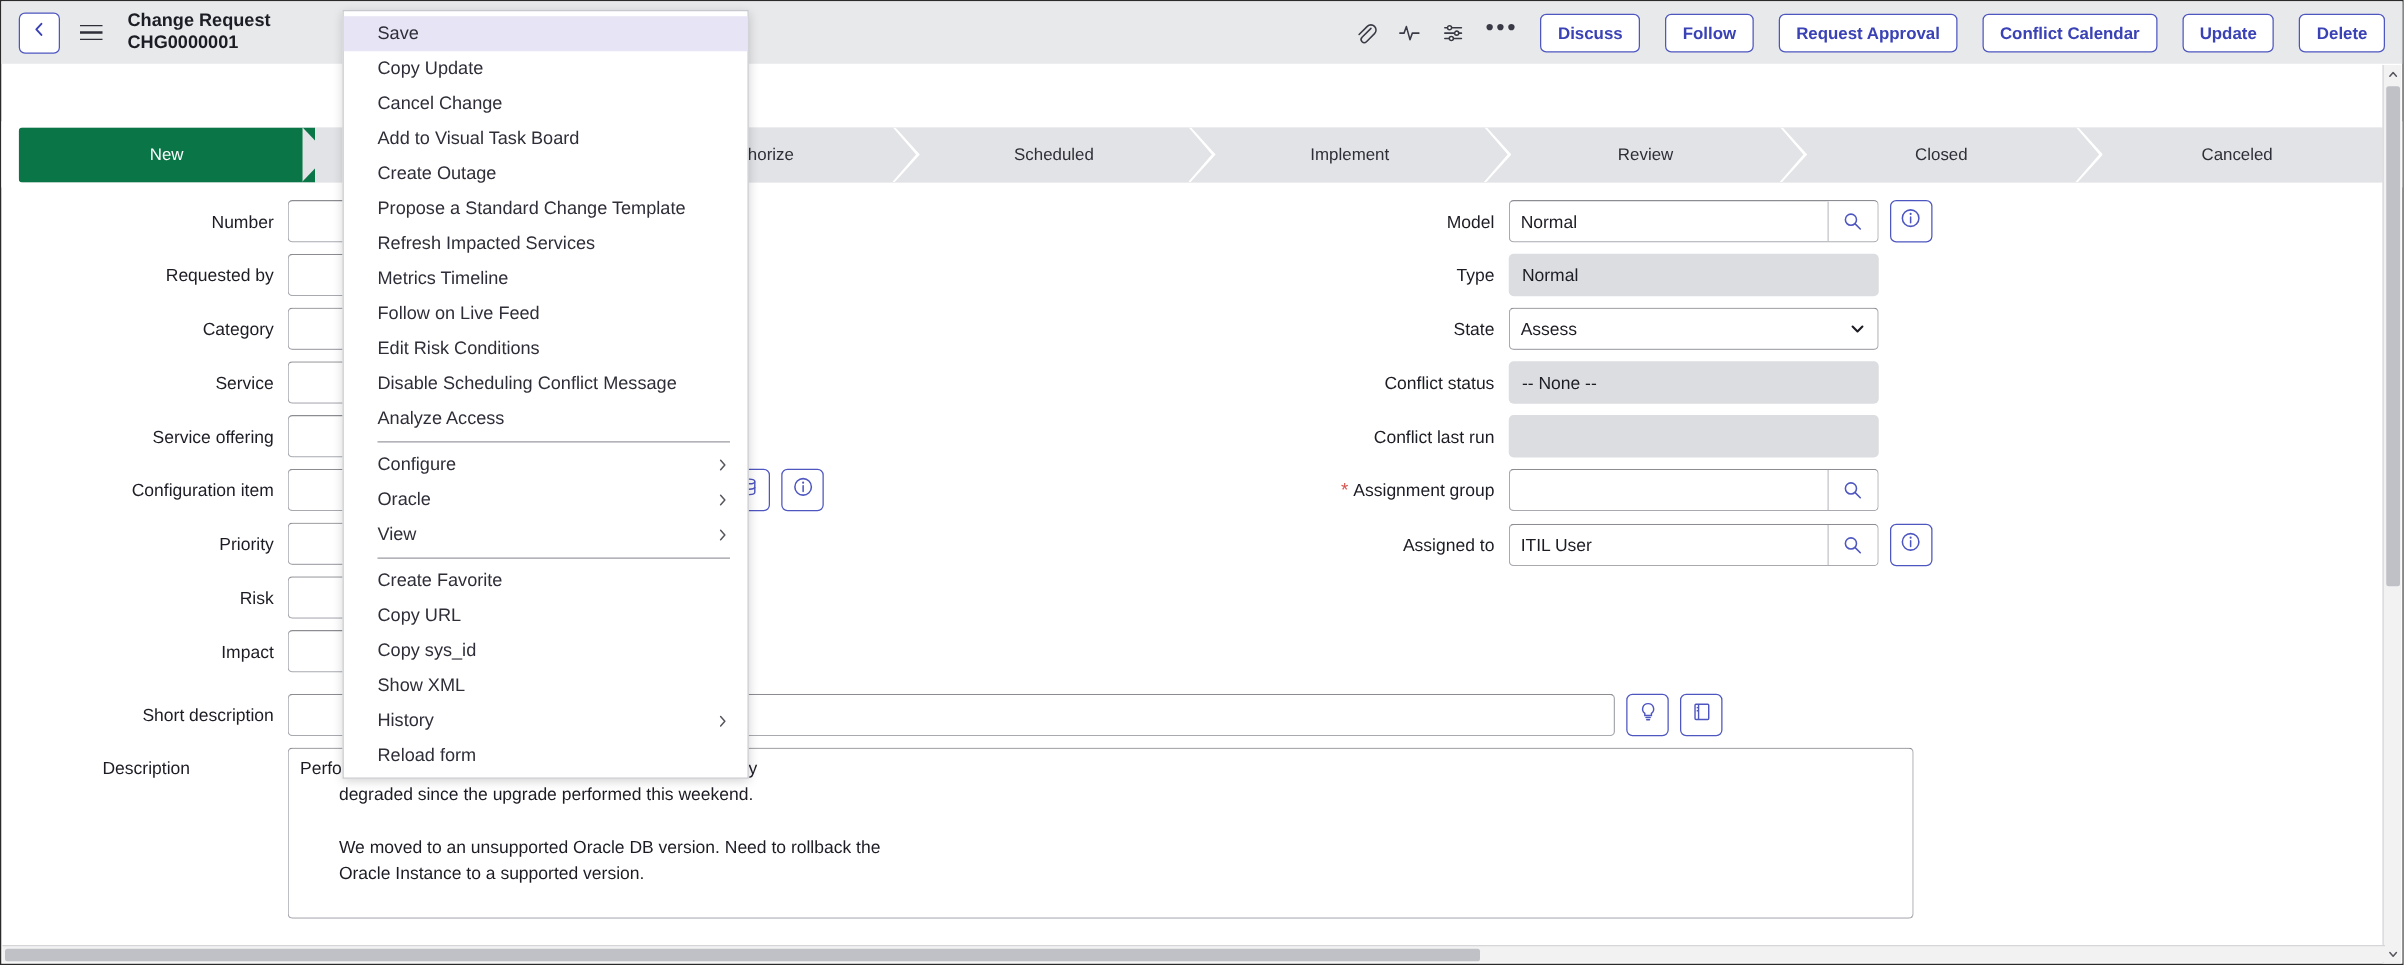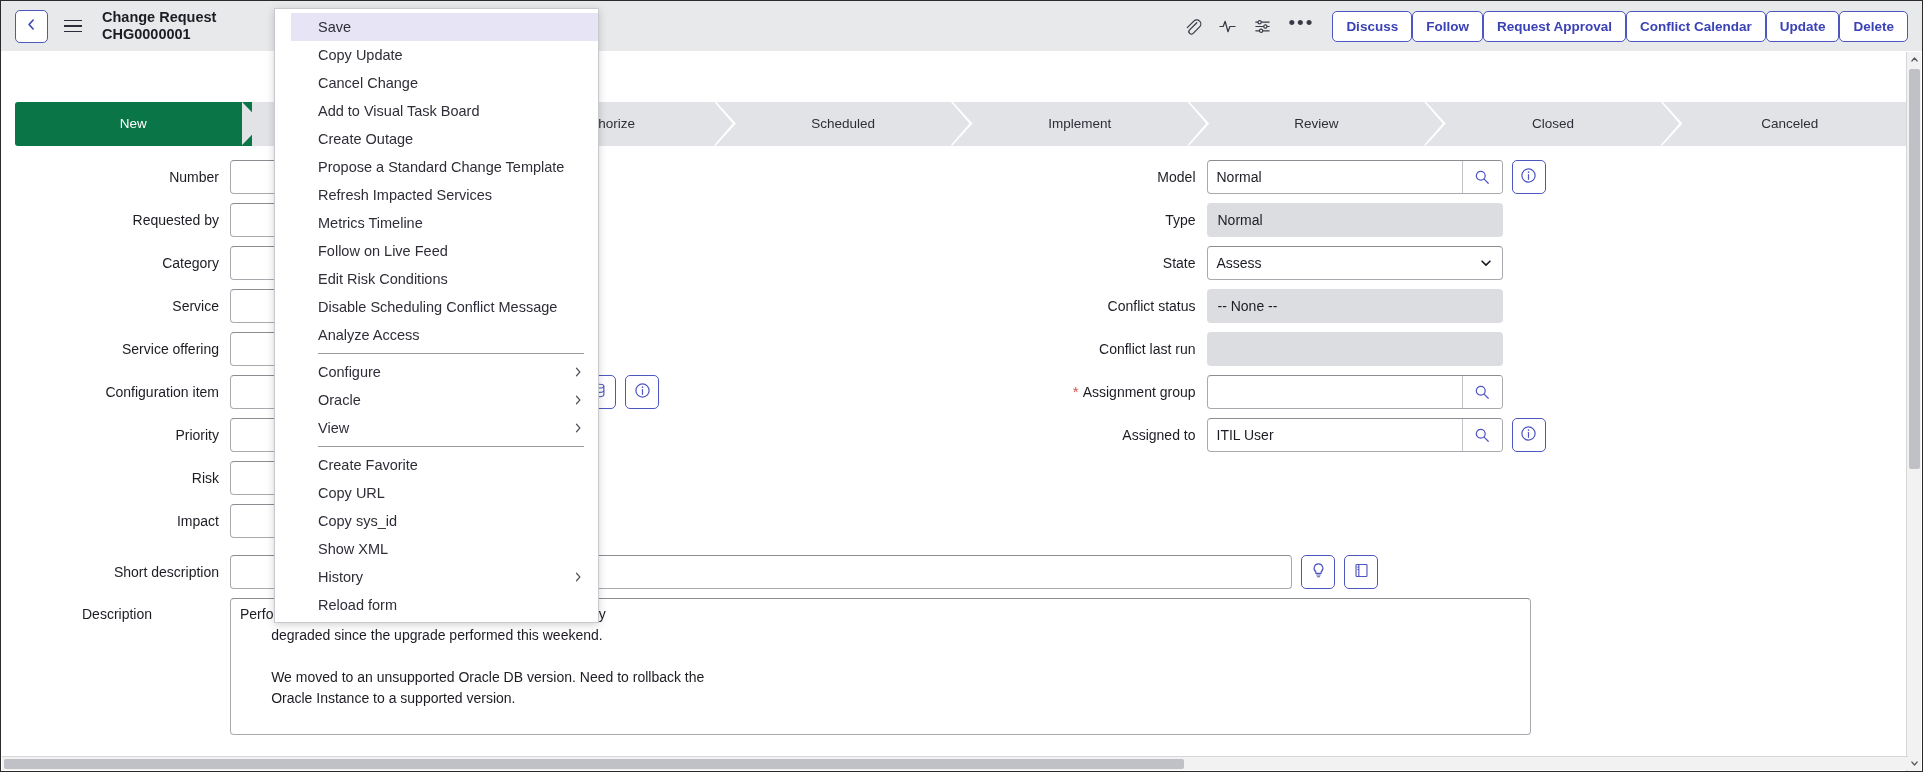--- a/index.html
+++ b/index.html
@@ -54,21 +54,21 @@
   }
   .title-block .t1, .title-block .t2 {
     font-size: 14.5px; font-weight: bold; color: #1c1c24;
     white-space: nowrap;
   }
   .header-spacer { flex: 1 1 auto; }
   .icon-btns { display: flex; align-items: center; gap: 16px; margin-right: 18px; }
   .hicon { color: #3a3a46; cursor: pointer; display: flex; align-items: center; }
   .hicon svg { width: 19px; height: 19px; }
   .dots { letter-spacing: 2px; font-size: 19px; color: #3a3a46; line-height: 10px; padding-bottom:7px; }
-  .btn-row { display: flex; align-items: center; gap: 0; }
+  .btn-row { display: flex; align-items: center; gap: 20px; }
   .nbtn {
     height: 31px;
     border: 1px solid #4e56c0;
     border-radius: 5px;
     background: #ffffff;
     color: #3a42b5;
     font-size: 13.5px;
     font-weight: bold;
     padding: 0 13px;
     cursor: pointer;
@@ -265,21 +265,21 @@
   
   .ctxmenu {
     position: absolute;
     left: 273px;
     top: 7px;
     width: 325px;
     background: #ffffff;
     border: 1px solid #c8c9ce;
     box-shadow: 0 2px 8px rgba(0,0,0,0.18);
     z-index: 50;
-    padding: 4px 0 3px 16px;
+    padding: 4px 0 3px 0;
     font-size: 14.5px;
   }
   .mi {
     position: relative;
     height: 28px;
     display: flex; align-items: center;
     padding: 0 14px 0 27px;
     color: #2e2e38;
     cursor: pointer;
     white-space: nowrap;

